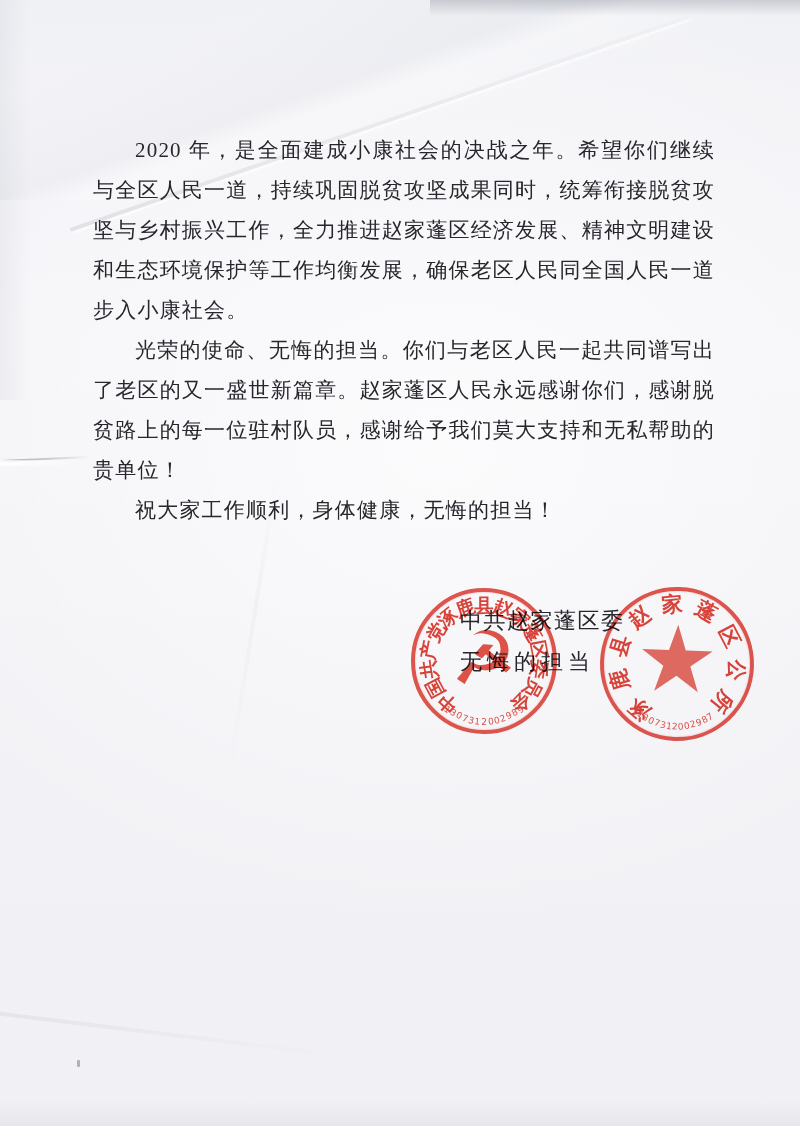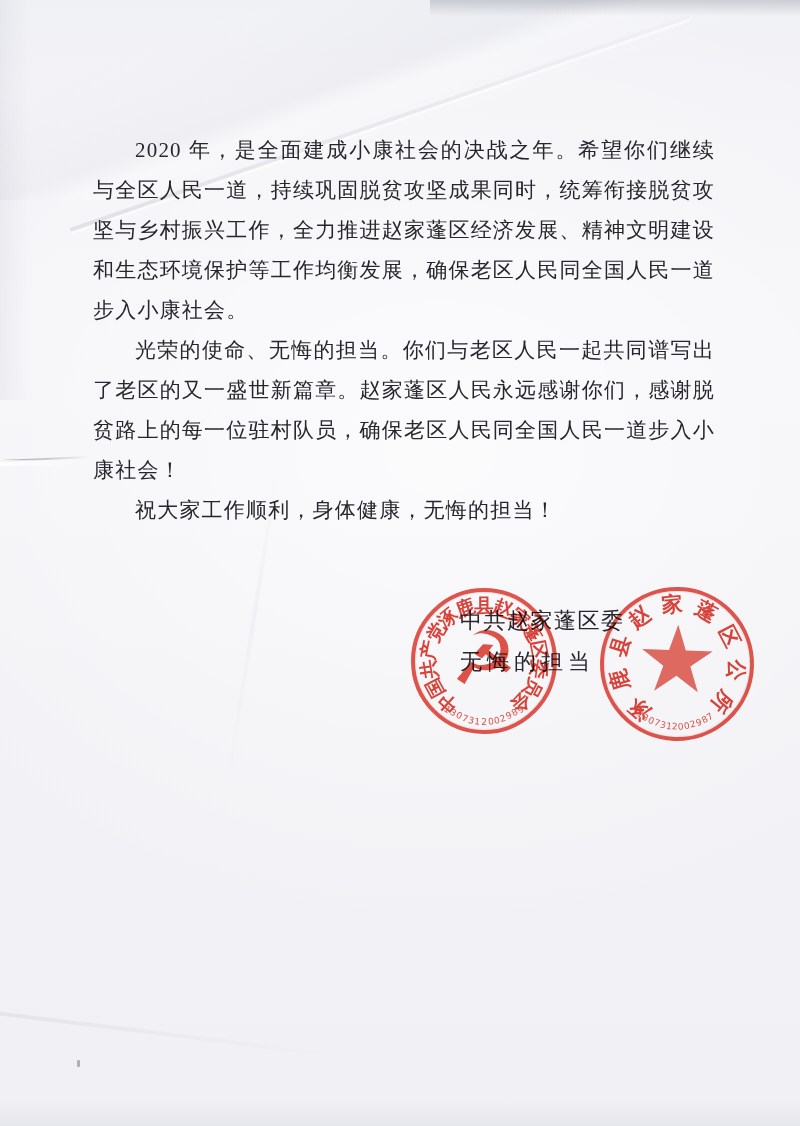--- a/index.html
+++ b/index.html
@@ -118,21 +118,21 @@
   <div class="artifact wedge-top"></div>
   <div class="artifact edge-left"></div>
   <div class="artifact tear-left"></div>
   <div class="artifact crease-mid"></div>
   <div class="artifact crease-bottom"></div>
   <div class="artifact shade-bottom"></div>
   <div class="artifact speck"></div>
 
   <div class="letter-body">
     <p>2020 年，是全面建成小康社会的决战之年。希望你们继续与全区人民一道，持续巩固脱贫攻坚成果同时，统筹衔接脱贫攻坚与乡村振兴工作，全力推进赵家蓬区经济发展、精神文明建设和生态环境保护等工作均衡发展，确保老区人民同全国人民一道步入小康社会。</p>
-    <p>光荣的使命、无悔的担当。你们与老区人民一起共同谱写出了老区的又一盛世新篇章。赵家蓬区人民永远感谢你们，感谢脱贫路上的每一位驻村队员，确保老区人民同全国人民一道步入小康社会！</p>
+    <p>光荣的使命、无悔的担当。你们与老区人民一起共同谱写出了老区的又一盛世新篇章。赵家蓬区人民永远感谢你们，感谢脱贫路上的每一位驻村队员，感谢给予我们莫大支持和无私帮助的贵单位！</p>
     <p>祝大家工作顺利，身体健康，无悔的担当！</p>
   </div>
 
   <div class="signature">
     <div class="sig-line1">中共赵家蓬区委</div>
     <div class="sig-line2">无悔的担当</div>
   </div>
 
   <div class="seal seal-party">
     <div class="seal-ring"></div>

